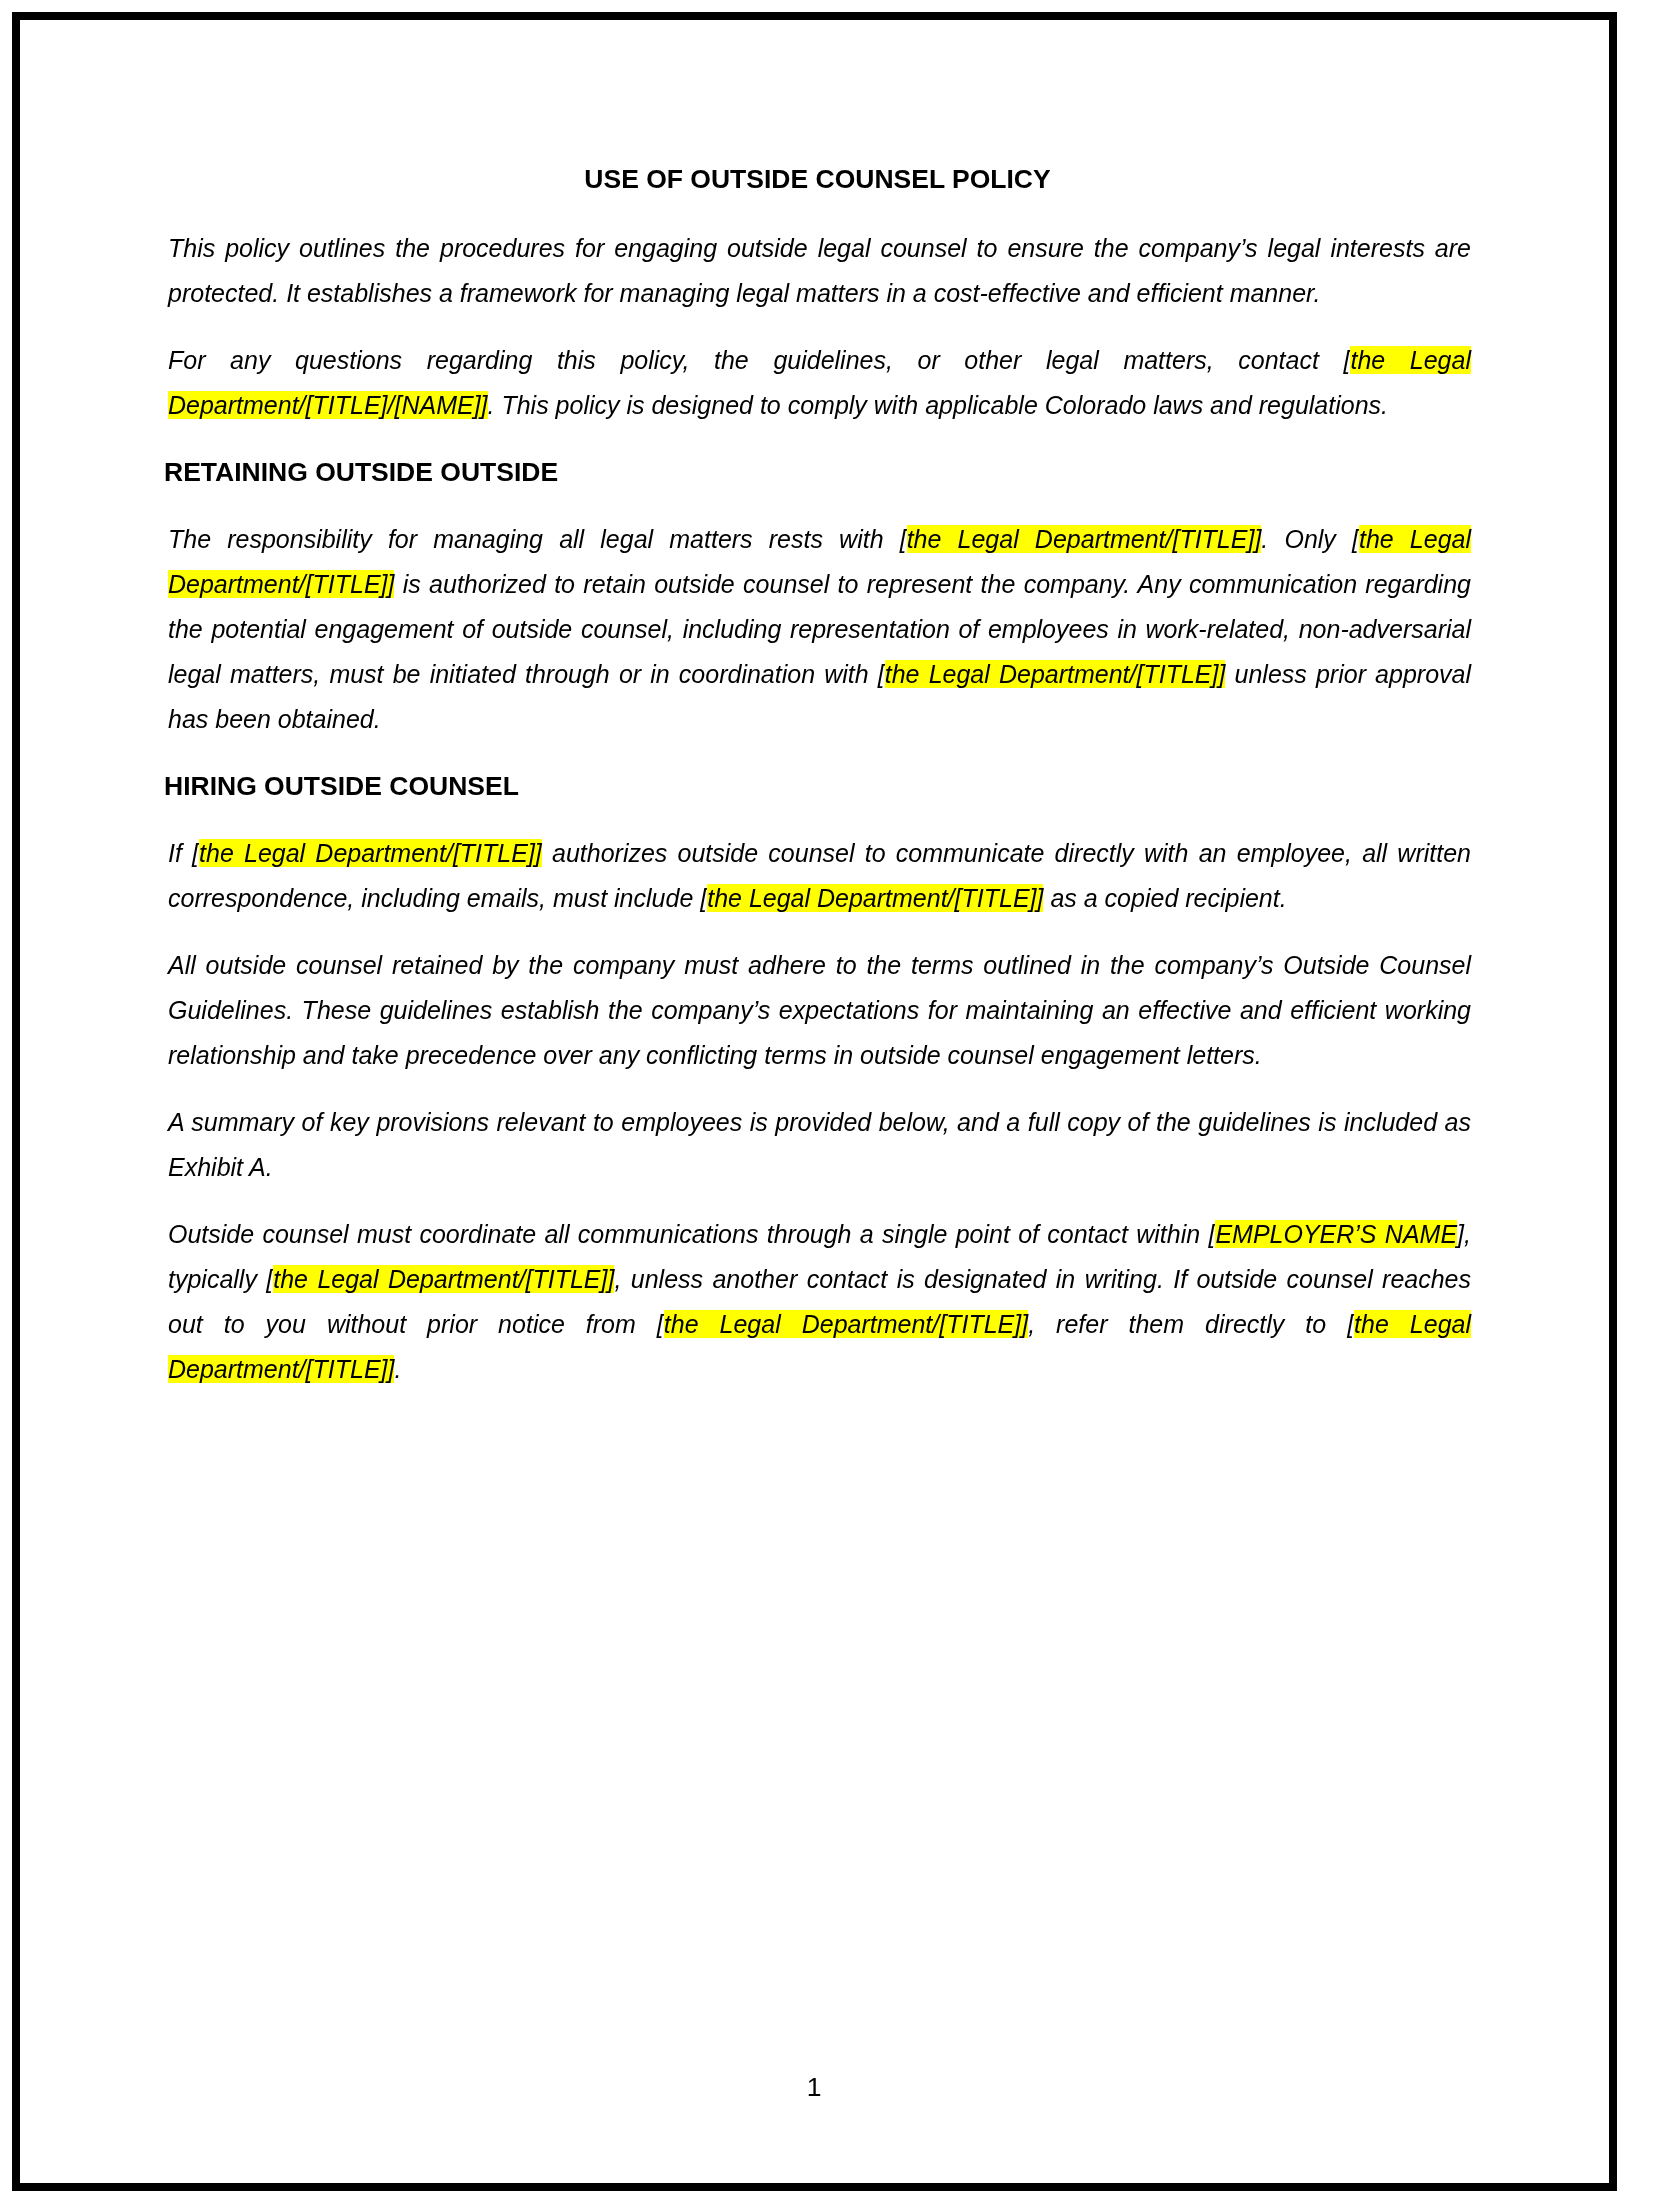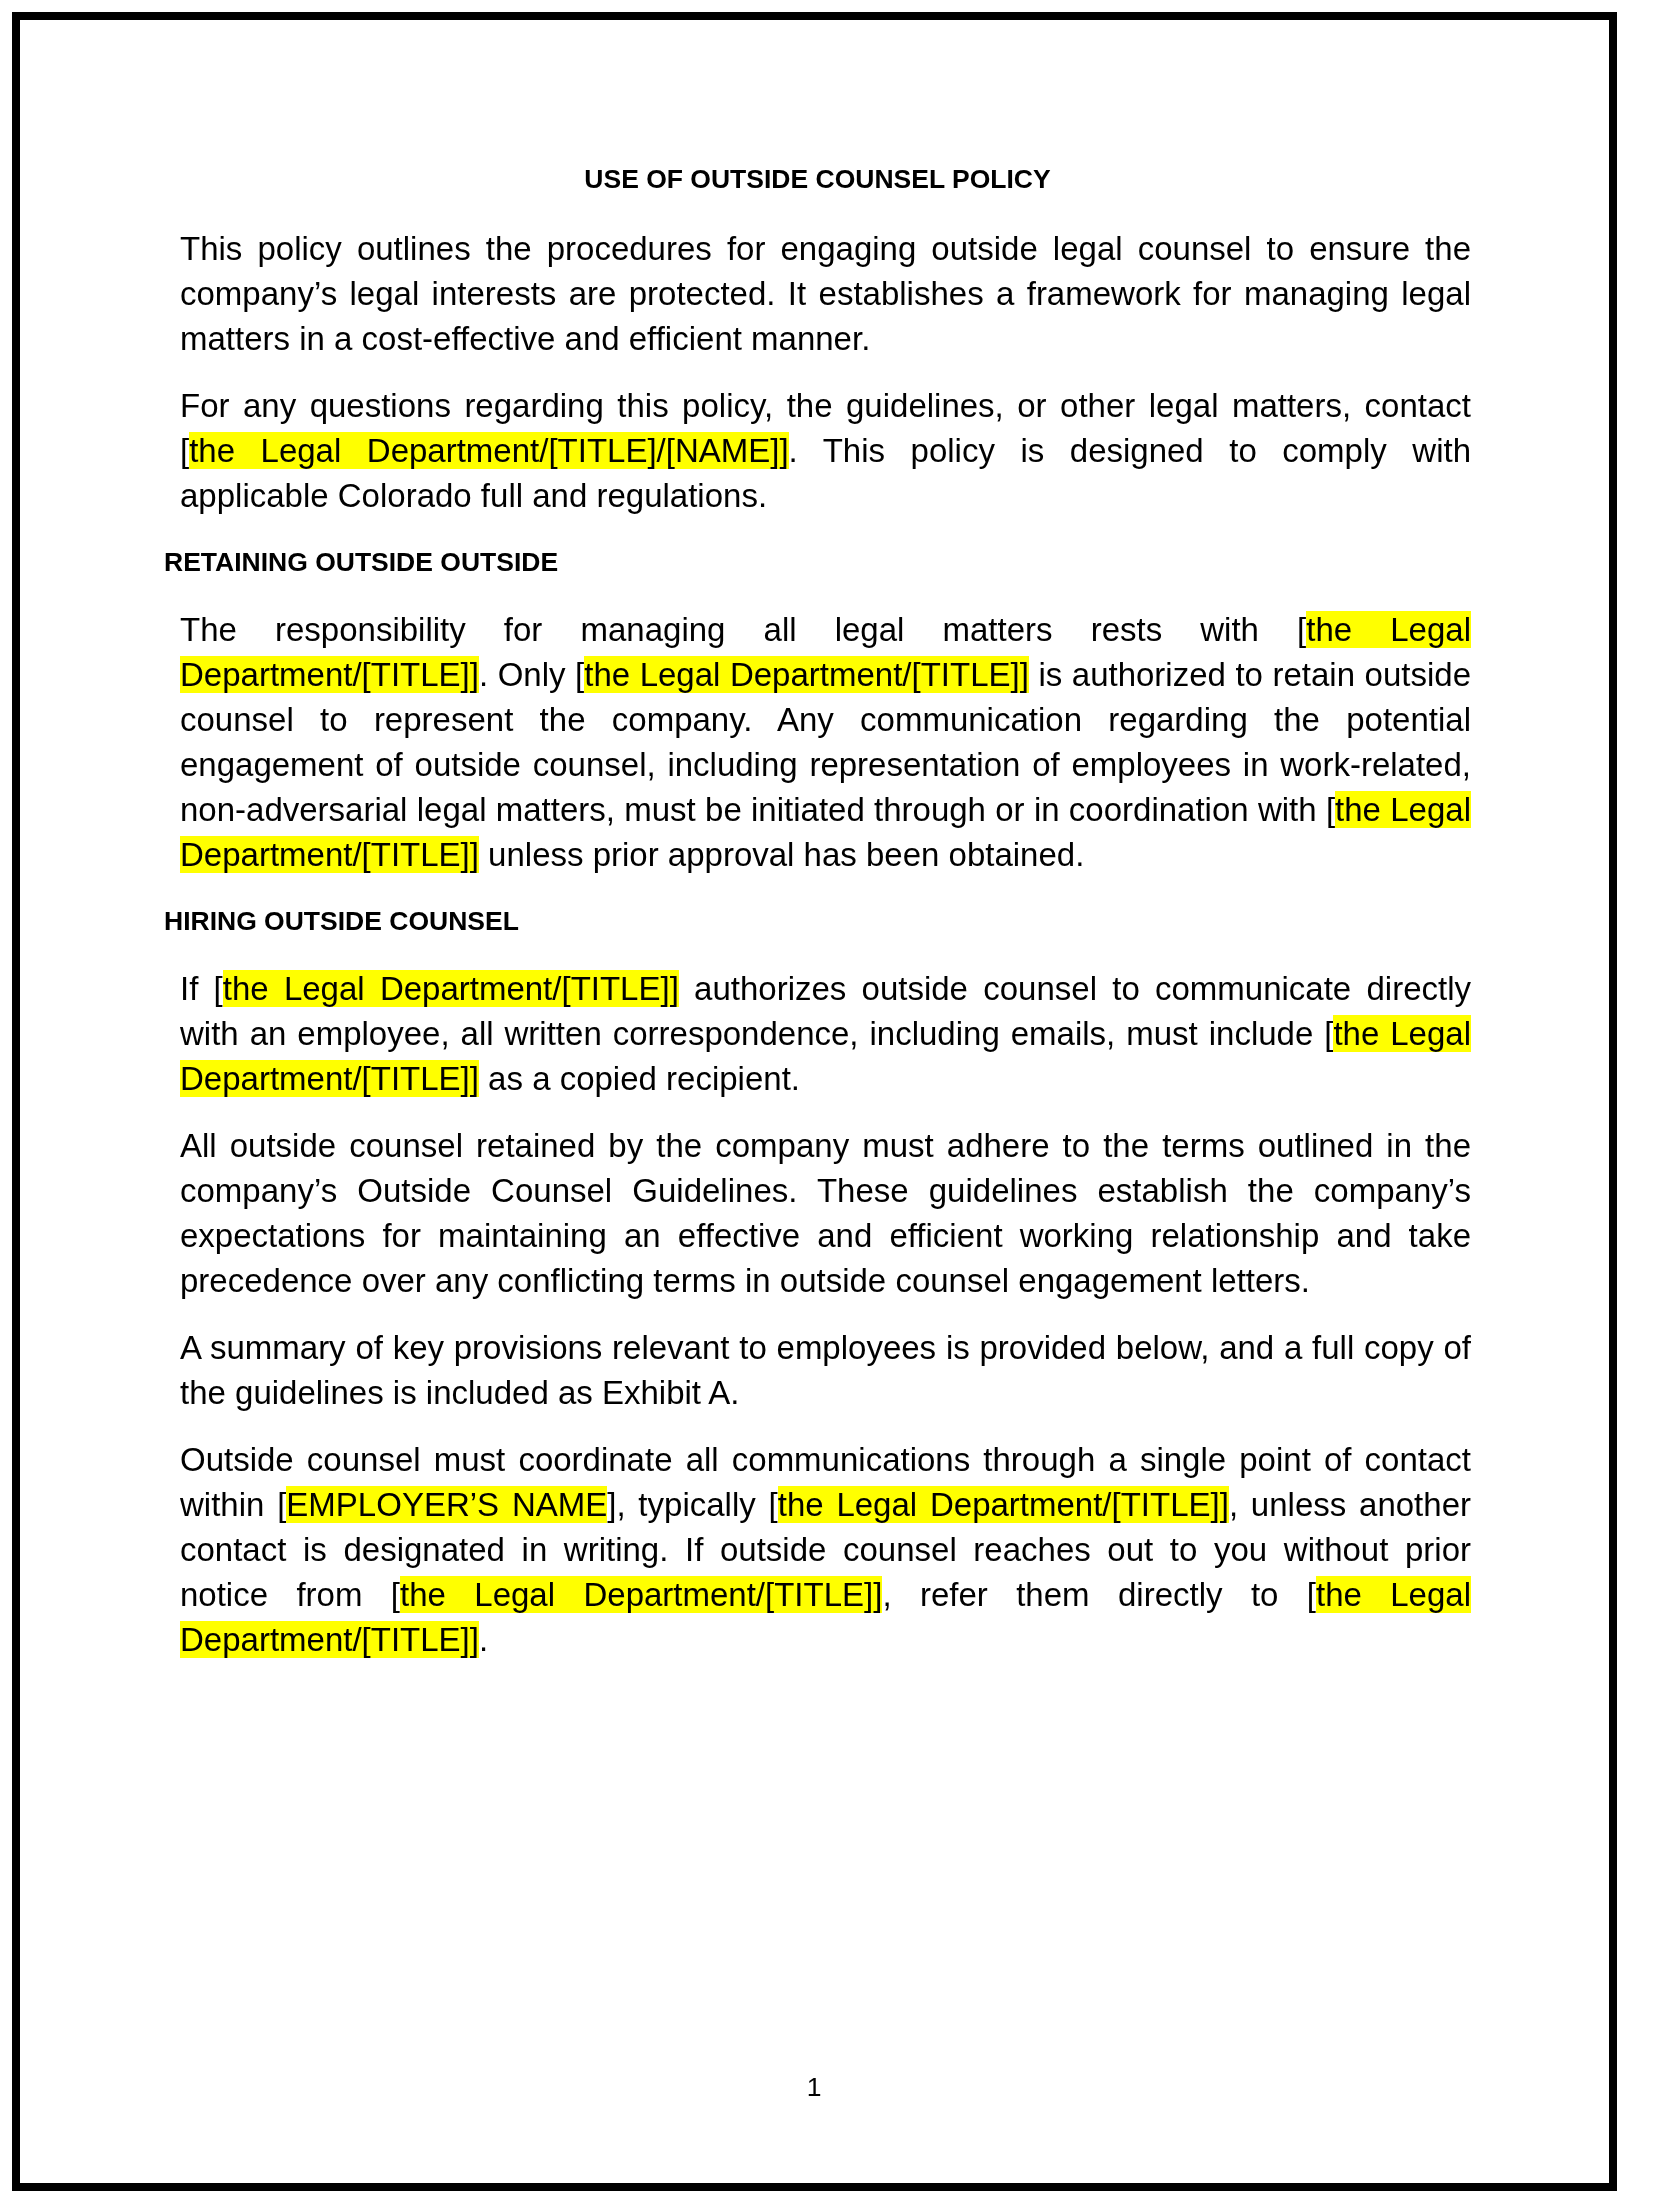--- a/index.html
+++ b/index.html
@@ -40,25 +40,26 @@
     margin: 0 0 24px 0;
   }
   .heading {
     font-size: 26.5px;
     font-weight: 700;
     text-align: left;
     line-height: 45px;
     margin: 0 0 22px 0;
   }
   .para {
-    font-size: 33px;
+    font-size: 25px;
     font-weight: 400;
     text-align: justify;
     line-height: 45px;
-    margin: 0 0 22px 16px;
+    margin: 0 0 22px 4px;
+    font-style: italic;
   }
   .hl {
     background-color: #ffff00;
   }
   .page-number {
     position: absolute;
     bottom: 99px;
     left: 0;
     width: 100%;
     text-align: center;
@@ -68,21 +69,21 @@
 </style>
 </head>
 <body>
 
 <div class="page">
   <div class="page-border"></div>
   <div class="content">
     <div class="doc-title">USE OF OUTSIDE COUNSEL POLICY</div>
     <div>
         <div class="para"><span>This policy outlines the procedures for engaging outside legal counsel to ensure the company’s legal interests are protected. It establishes a framework for managing legal matters in a cost-effective and efficient manner.</span></div>
-        <div class="para"><span>For any questions regarding this policy, the guidelines, or other legal matters, contact [</span><span class="hl" style="background-color: rgb(255, 255, 0);">the Legal Department/[TITLE]/[NAME]]</span><span>. This policy is designed to comply with applicable Colorado full and regulations.</span></div>
+        <div class="para"><span>For any questions regarding this policy, the guidelines, or other legal matters, contact [</span><span class="hl" style="background-color: rgb(255, 255, 0);">the Legal Department/[TITLE]/[NAME]]</span><span>. This policy is designed to comply with applicable Colorado laws and regulations.</span></div>
         <div class="heading"><span>RETAINING OUTSIDE OUTSIDE</span></div>
         <div class="para"><span>The responsibility for managing all legal matters rests with [</span><span class="hl" style="background-color: rgb(255, 255, 0);">the Legal Department/[TITLE]]</span><span>. Only [</span><span class="hl" style="background-color: rgb(255, 255, 0);">the Legal Department/[TITLE]]</span><span> is authorized to retain outside counsel to represent the company. Any communication regarding the potential engagement of outside counsel, including representation of employees in work-related, non-adversarial legal matters, must be initiated through or in coordination with [</span><span class="hl" style="background-color: rgb(255, 255, 0);">the Legal Department/[TITLE]]</span><span> unless prior approval has been obtained.</span></div>
         <div class="heading"><span>HIRING OUTSIDE COUNSEL</span></div>
         <div class="para"><span>If [</span><span class="hl" style="background-color: rgb(255, 255, 0);">the Legal Department/[TITLE]]</span><span> authorizes outside counsel to communicate directly with an employee, all written correspondence, including emails, must include [</span><span class="hl" style="background-color: rgb(255, 255, 0);">the Legal Department/[TITLE]]</span><span> as a copied recipient.</span></div>
         <div class="para"><span>All outside counsel retained by the company must adhere to the terms outlined in the company’s Outside Counsel Guidelines. These guidelines establish the company’s expectations for maintaining an effective and efficient working relationship and take precedence over any conflicting terms in outside counsel engagement letters.</span></div>
         <div class="para"><span>A summary of key provisions relevant to employees is provided below, and a full copy of the guidelines is included as Exhibit A.</span></div>
         <div class="para"><span>Outside counsel must coordinate all communications through a single point of contact within [</span><span class="hl" style="background-color: rgb(255, 255, 0);">EMPLOYER’S NAME</span><span>], typically [</span><span class="hl" style="background-color: rgb(255, 255, 0);">the Legal Department/[TITLE]]</span><span>, unless another contact is designated in writing. If outside counsel reaches out to you without prior notice from [</span><span class="hl" style="background-color: rgb(255, 255, 0);">the Legal Department/[TITLE]]</span><span>, refer them directly to [</span><span class="hl" style="background-color: rgb(255, 255, 0);">the Legal Department/[TITLE]]</span><span>.</span></div>
       </div>
   </div>
   <div class="page-number">1</div>

